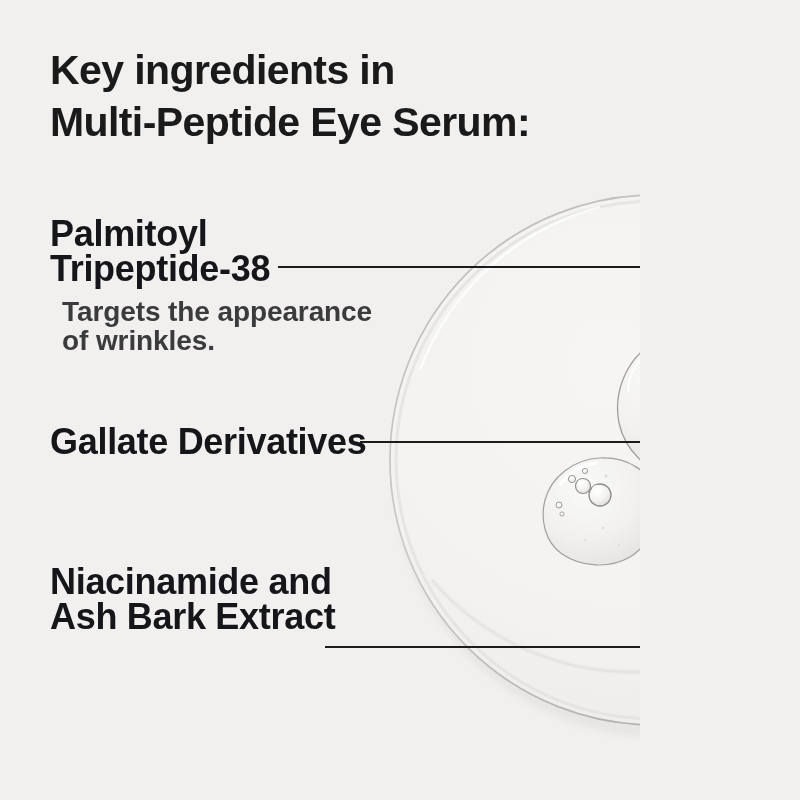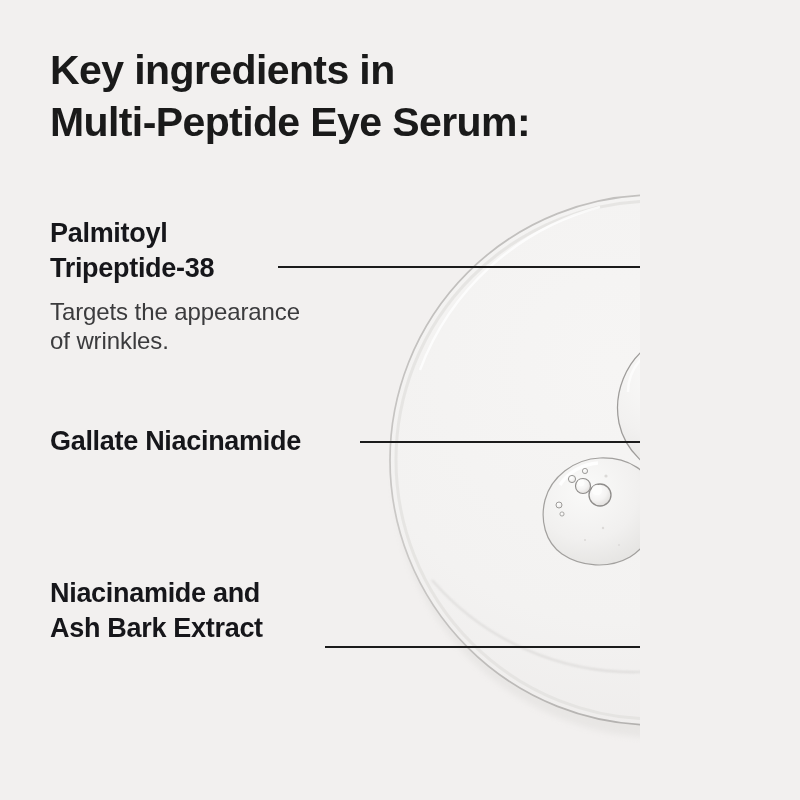--- a/index.html
+++ b/index.html
@@ -52,36 +52,36 @@
 
   
   .ingredient {
     position: absolute;
     left: 50px;
     z-index: 3;
     width: 330px;
   }
   .ing-1 { top: 216px; }
   .ing-2 { top: 424px; }
-  .ing-3 { top: 576px; }
+  .ing-3 { top: 564px; }
 
   .ing-name {
     margin: 0;
-    font-size: 27px;
+    font-size: 36px;
     line-height: 35px;
     font-weight: 700;
     letter-spacing: -0.3px;
     color: #16161a;
     white-space: pre-line;
   }
   .ing-desc {
-    margin: 11px 0 0 0;
-    font-size: 24px;
+    margin: 11px 0 0 12px;
+    font-size: 28px;
     line-height: 29px;
-    font-weight: 400;
+    font-weight: 700;
     letter-spacing: -0.1px;
     color: #3b3b3d;
     white-space: pre-line;
   }
 
   
   .connectors {
     position: absolute;
     inset: 0;
     z-index: 4;
@@ -230,21 +230,21 @@
 Multi-Peptide Eye Serum:</h1>
 
   <div class="ingredient ing-1">
     <h2 class="ing-name">Palmitoyl
 Tripeptide-38</h2>
     <p class="ing-desc">Targets the appearance
 of wrinkles.</p>
   </div>
 
   <div class="ingredient ing-2">
-    <h2 class="ing-name">Gallate Niacinamide</h2>
+    <h2 class="ing-name">Gallate Derivatives</h2>
   </div>
 
   <div class="ingredient ing-3">
     <h2 class="ing-name">Niacinamide and
 Ash Bark Extract</h2>
   </div>
 
   <div class="connectors">
     <svg viewBox="0 0 800 800" xmlns="http://www.w3.org/2000/svg">
       <g>

